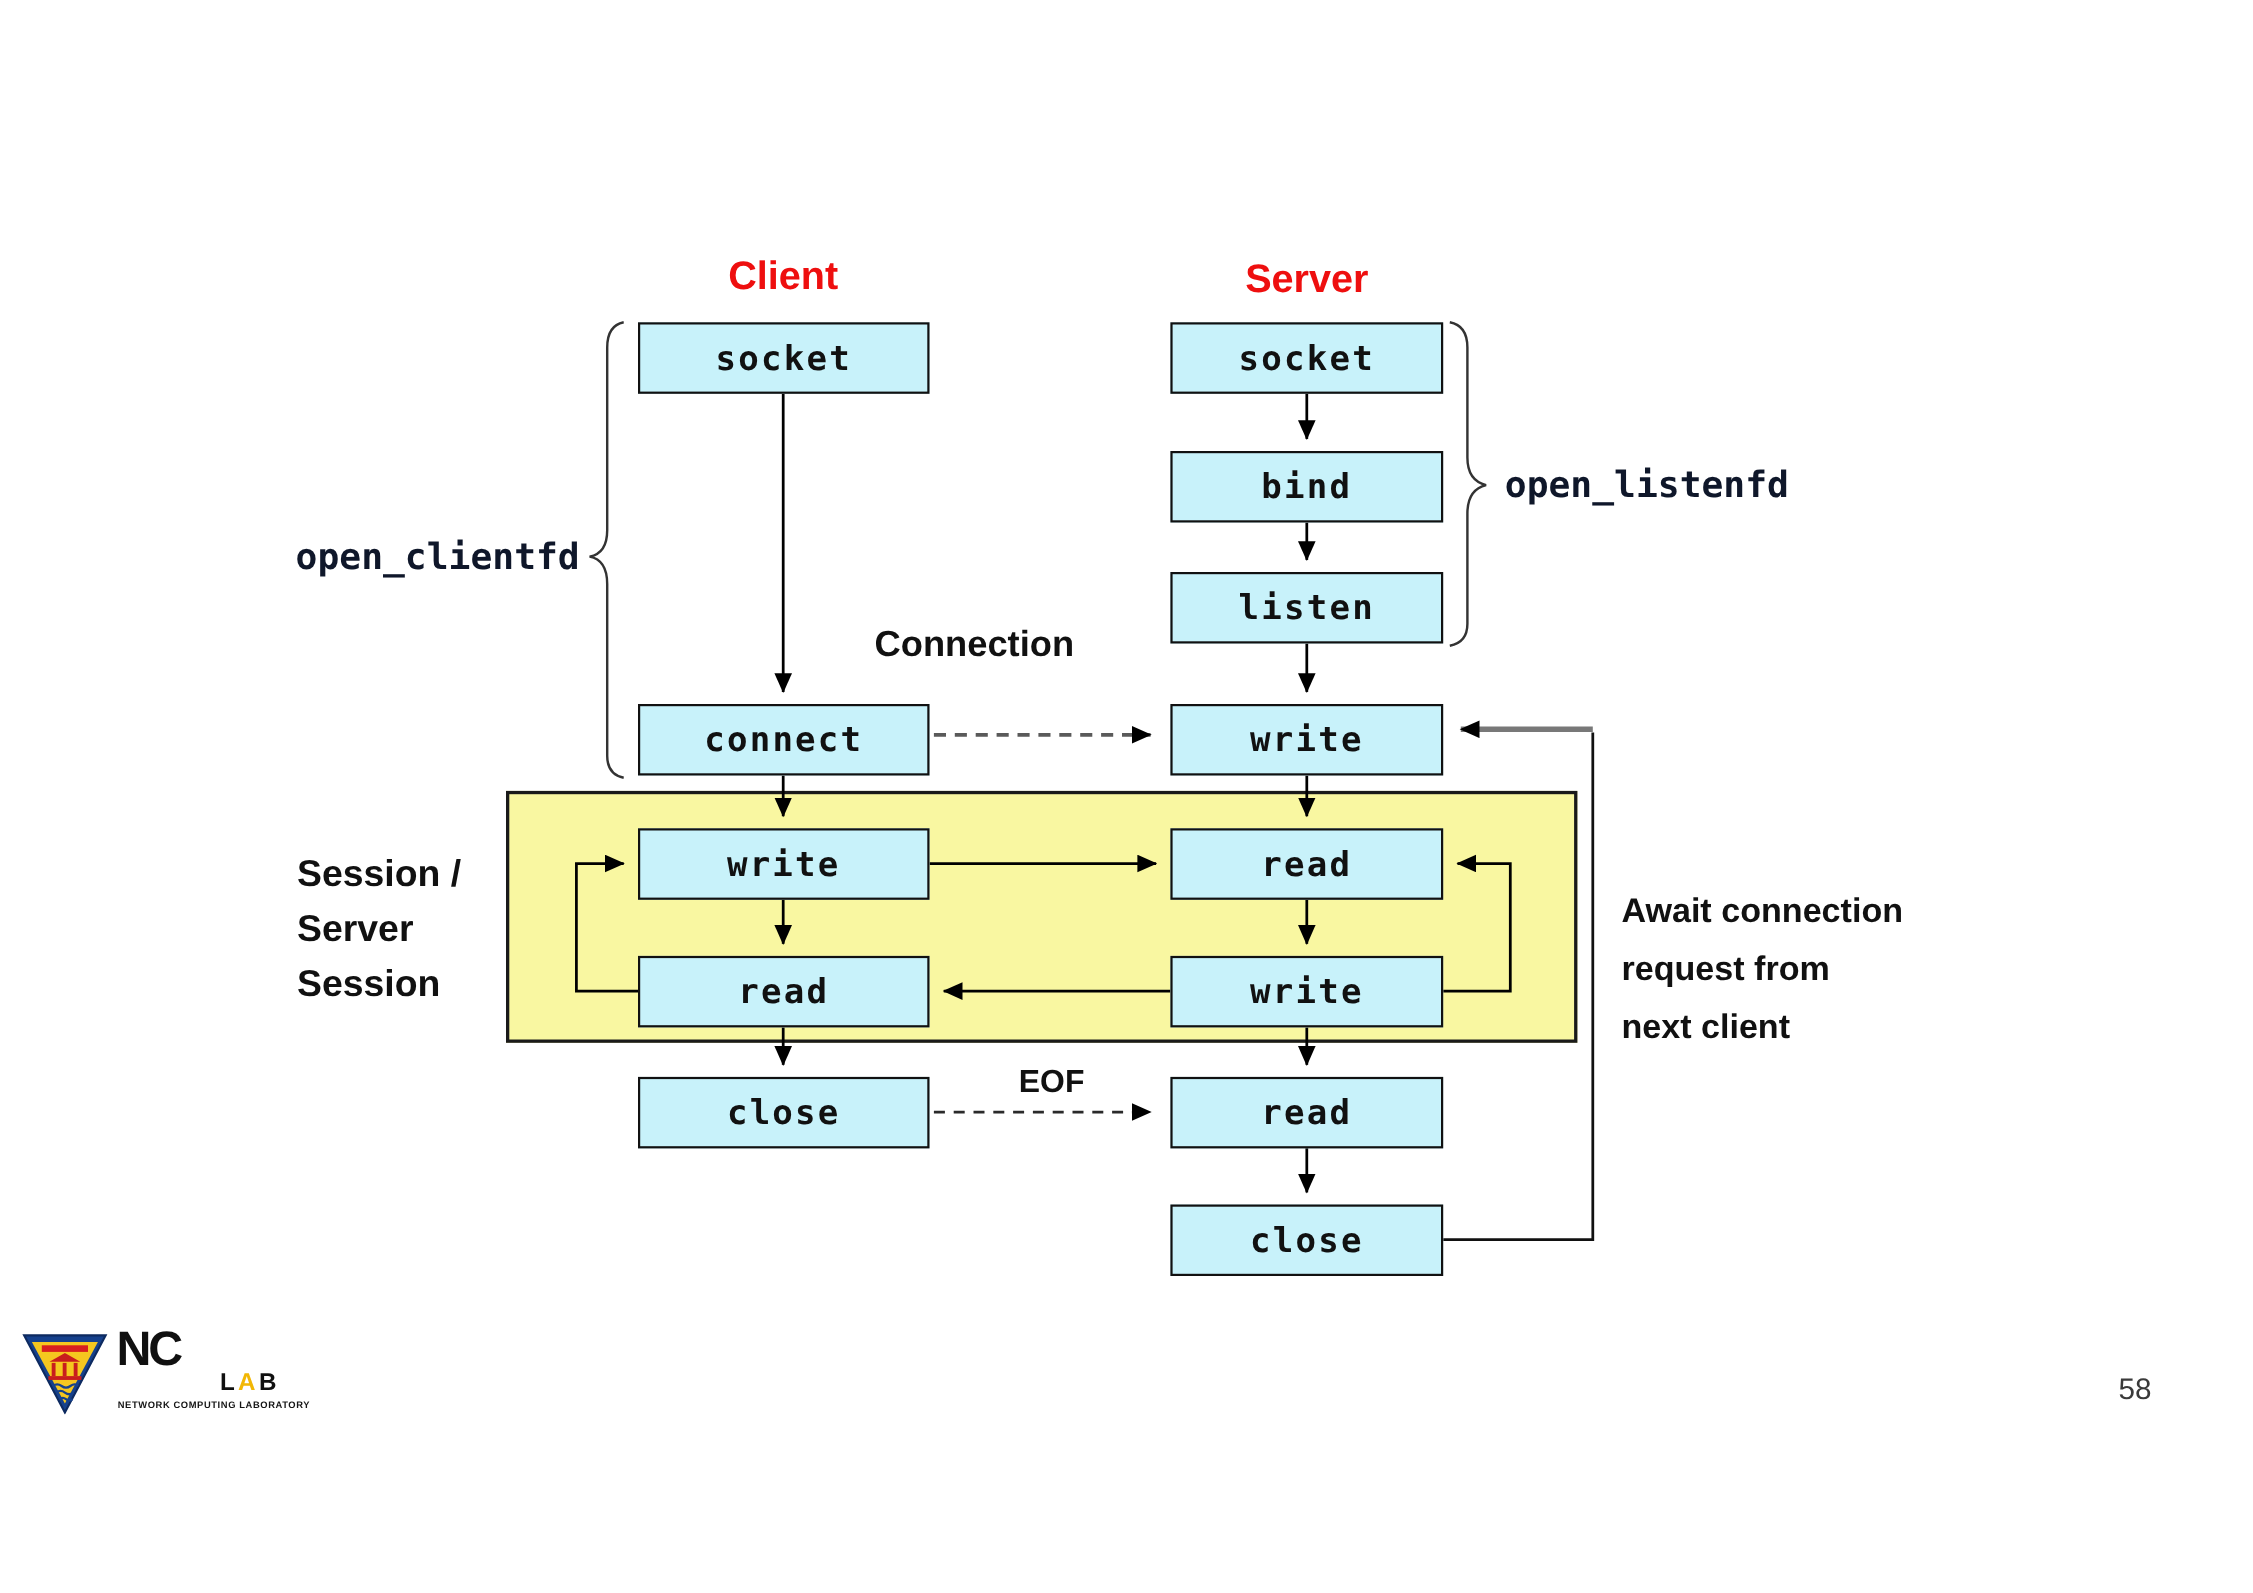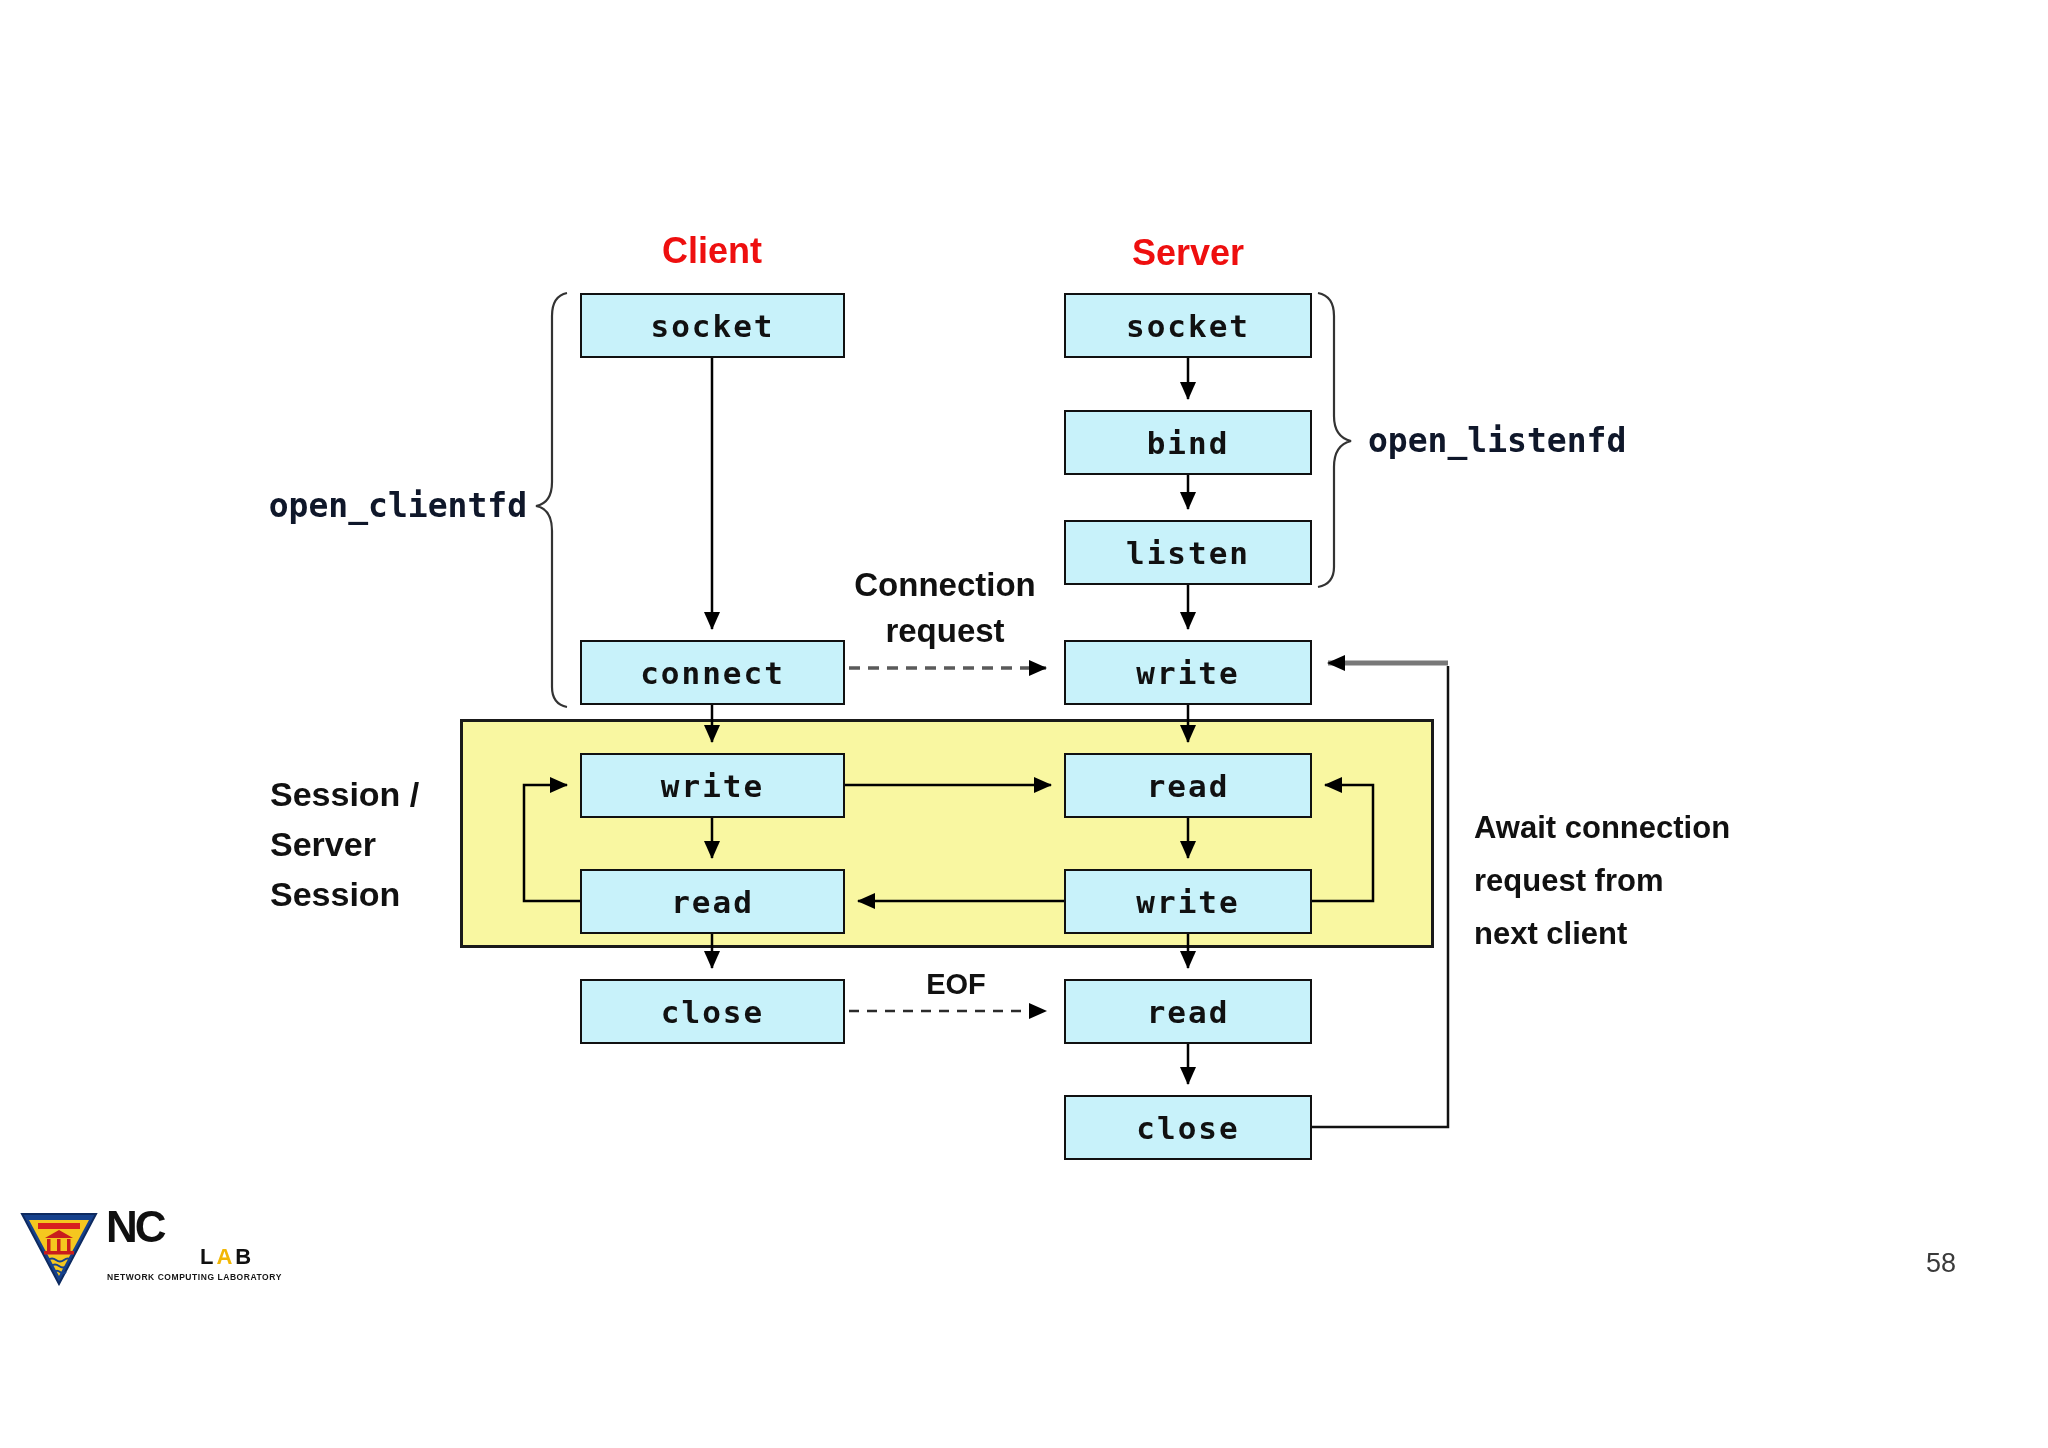--- a/index.html
+++ b/index.html
@@ -27,21 +27,21 @@
     position:absolute;z-index:4;font-size:36px;font-weight:bold;color:var(--header-red,#ee0f0f);
     width:300px;text-align:center;
   }
   .mono-label{
     position:absolute;z-index:4;font-family:"DejaVu Sans Mono","Liberation Mono",monospace;
     font-weight:bold;font-size:33px;color:#0f172a;white-space:nowrap;
   }
   .ann{
     position:absolute;z-index:4;font-weight:bold;color:#111;white-space:nowrap;
   }
-  .conn-req{left:795px;top:562px;width:300px;text-align:center;font-size:33px;line-height:46px;}
+  .conn-req{left:795px;top:562px;width:300px;text-align:left;font-size:33px;line-height:46px;}
   .session-label{left:270px;top:769px;font-size:34px;line-height:50px;}
   .await-label{left:1474px;top:801px;width:262px;height:158px;font-size:31px;line-height:53px;overflow:hidden;}
   .eof-label{left:906px;top:968px;width:100px;text-align:center;font-size:29px;}
   .page-number{
     position:absolute;left:1906px;top:1248px;width:70px;text-align:center;z-index:4;
     font-size:27px;color:#3a3a3a;font-weight:normal;
   }
   
   .logo{position:absolute;left:20px;top:1206px;width:230px;height:90px;z-index:4;}
   .logo-emblem{position:absolute;left:0;top:6px;}
@@ -126,21 +126,20 @@
   <div class="node server" style="top:753px">read</div>
   <div class="node server" style="top:869px">write</div>
   <div class="node server" style="top:979px">read</div>
   <div class="node server" style="top:1095px">close</div>
 
   <div class="mono-label" style="left:227px;top:486px;width:300px;text-align:right">open_clientfd</div>
   <div class="mono-label" style="left:1368px;top:421px">open_listenfd</div>
 
   <div class="ann conn-req">
     <div>Connection</div>
-    <div>request</div>
   </div>
 
   <div class="ann session-label">
     <div>Session /</div>
     <div>Server</div>
     <div>Session</div>
   </div>
 
   <div class="ann await-label">
     <div>Await connection</div>

